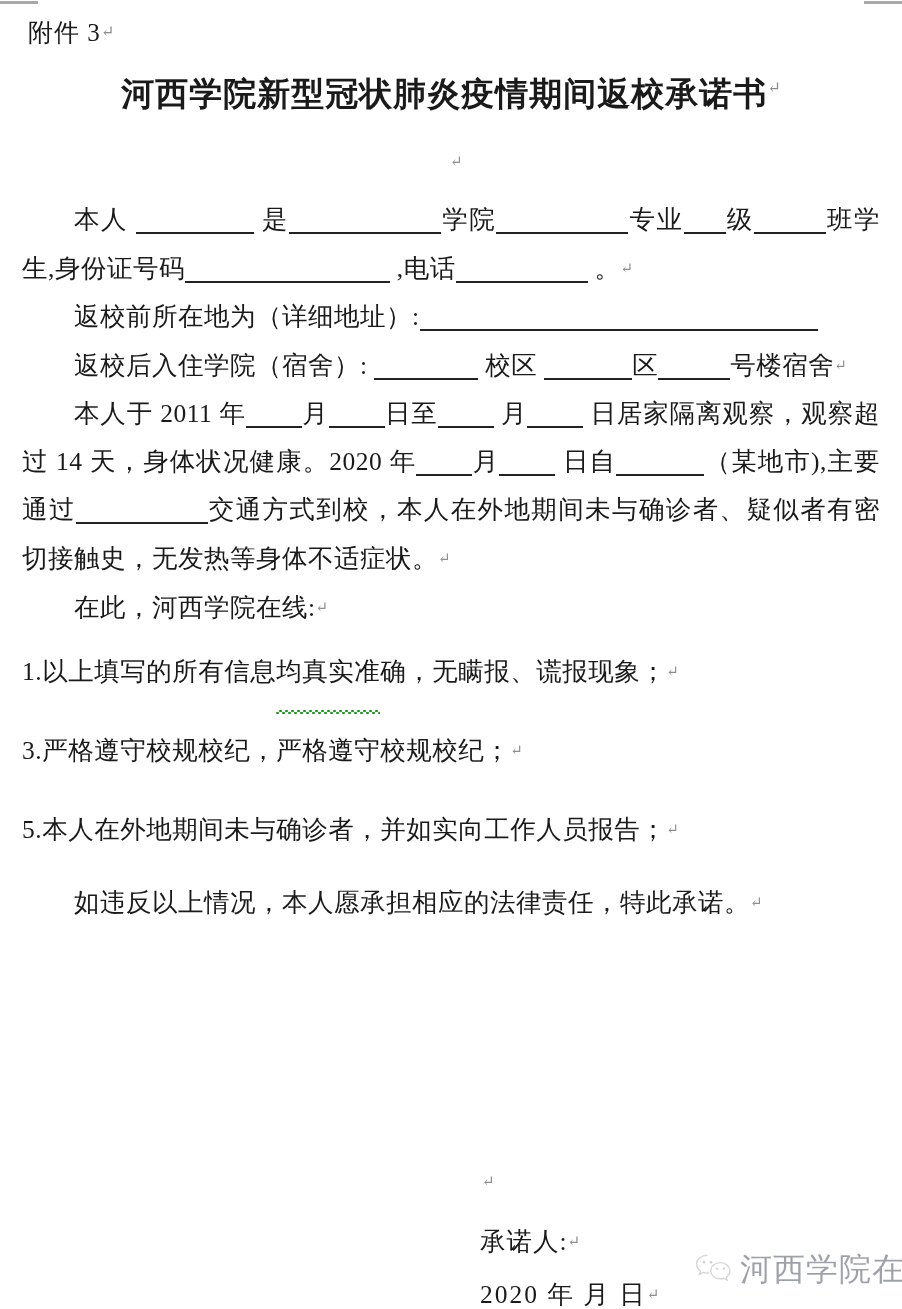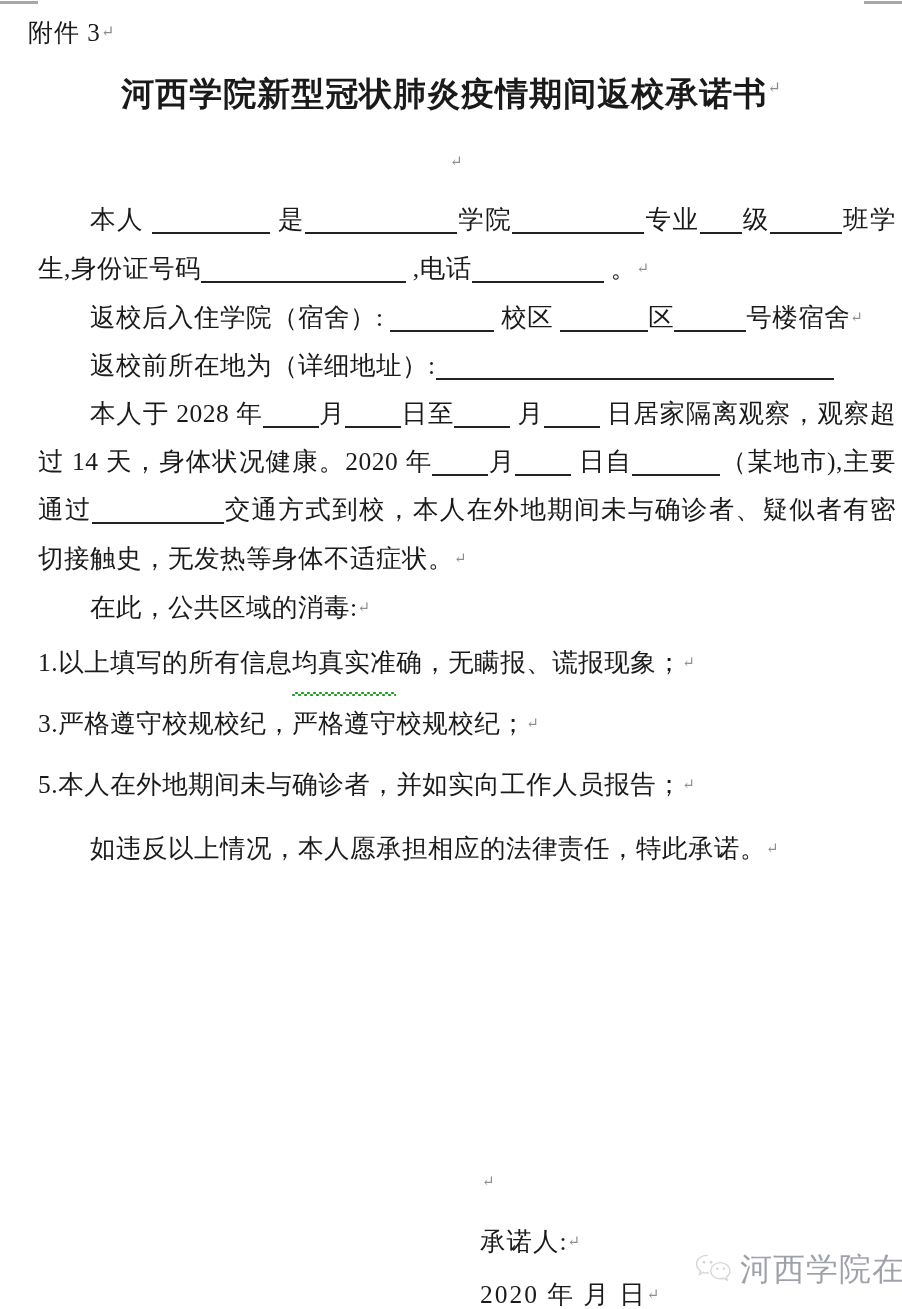--- a/index.html
+++ b/index.html
@@ -61,21 +61,20 @@
     position: absolute;
     color: #8f8f8f;
     font-size: 15px;
   }
 
   .body-block {
     position: absolute;
     left: 22px;
     top: 196px;
     width: 858px;
-    margin-left: 16px;
   }
 
   .para {
     font-size: 25.5px;
     line-height: 48px;
     letter-spacing: 0.5px;
     margin: 0 0 0 0;
     text-align: justify;
     white-space: normal;
   }
@@ -120,21 +119,21 @@
     background-image:
       radial-gradient(circle at 1.5px 3px, #1a9c1a 1.1px, transparent 1.2px),
       radial-gradient(circle at 4.5px 1px, #1a9c1a 1.1px, transparent 1.2px);
     background-size: 6px 4px;
     background-repeat: repeat-x;
   }
 
   .items { margin-top: 0; }
   .item {
     font-size: 25.5px;
-    line-height: 61px;
+    line-height: 79px;
     letter-spacing: 0.5px;
     white-space: nowrap;
   }
 
   .closing {
     font-size: 25.5px;
     line-height: 66px;
     text-indent: 52px;
     letter-spacing: 0.5px;
     white-space: nowrap;
@@ -191,39 +190,39 @@
 
     <div class="para indent">
       <span>本人</span>
       <span class="u w115"></span>
       <span>是</span><span class="u w150"></span><span>学院</span><span class="u w130"></span><span>专业</span><span class="u w40"></span><span>级</span><span class="u w70"></span><span>班学生,身份证号码</span><span class="u w200"></span>
       <span>,电话</span><span class="u w130"></span>
       <span>。</span><span class="pil">↵</span>
     </div>
 
     <div class="para indent">
+      <span>返校前所在地为（详细地址）:</span><span class="u w400"></span>
+    </div>
+
+    <div class="para indent">
       <span>返校后入住学院（宿舍）:</span>
       <span class="u w100"></span>
       <span>校区</span>
       <span class="u w85"></span><span>区</span><span class="u w70"></span><span>号楼</span><span>宿舍</span><span class="pil">↵</span>
     </div>
 
     <div class="para indent">
-      <span>返校前所在地为（详细地址）:</span><span class="u w400"></span>
-    </div>
-
-    <div class="para indent">
-      <span>本人于 2028 年</span><span class="u w55"></span><span>月</span><span class="u w55"></span><span>日至</span><span class="u w55"></span>
+      <span>本人于 2011 年</span><span class="u w55"></span><span>月</span><span class="u w55"></span><span>日至</span><span class="u w55"></span>
       <span>月</span><span class="u w55"></span>
       <span>日居家隔离观察，观察超过 14 天，身体状况健康。2020 年</span><span class="u w55"></span><span>月</span><span class="u w55"></span>
       <span>日自</span><span class="u w85"></span><span>（某地市),主要通过</span><span class="u w130"></span><span>交通方式到校，本人在外地期间未与确诊者、疑似者有密切接触史，无发热等身体不适症状。</span><span class="pil">↵</span>
     </div>
 
     <div class="para indent">
-      <span>在此，公共区域的消毒:</span><span class="pil">↵</span>
+      <span>在此，河西学院在线:</span><span class="pil">↵</span>
     </div>
 
     <div class="items">
       <div class="item">
         <span>1.</span><span>以上填写的所有信息</span><span class="squiggle">均真实准</span><span>确，无瞒报、谎报现象；</span><span class="pil">↵</span>
       </div>
       <div class="item">
         <span>3.</span><span>严格遵守校规校纪，严格遵守校规校纪；</span><span class="pil">↵</span>
       </div>
       <div class="item">

